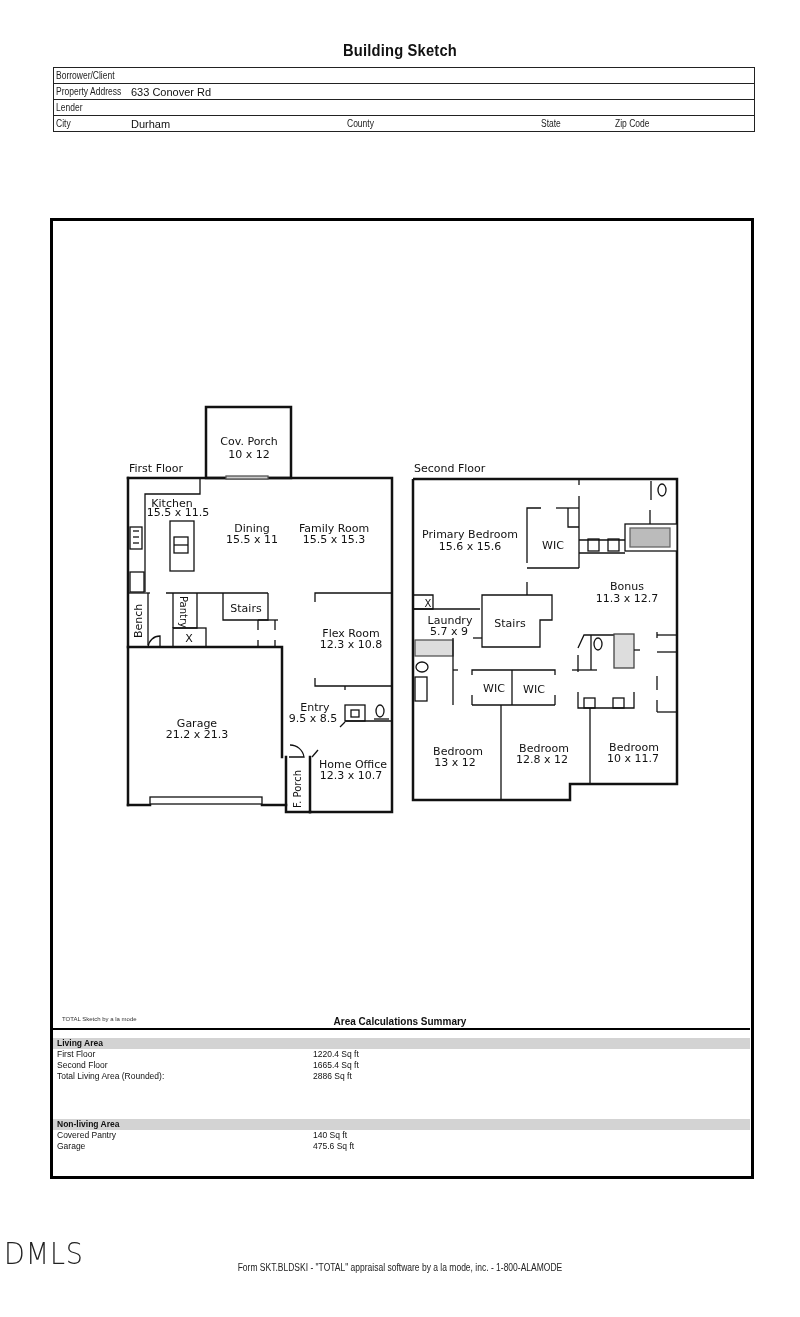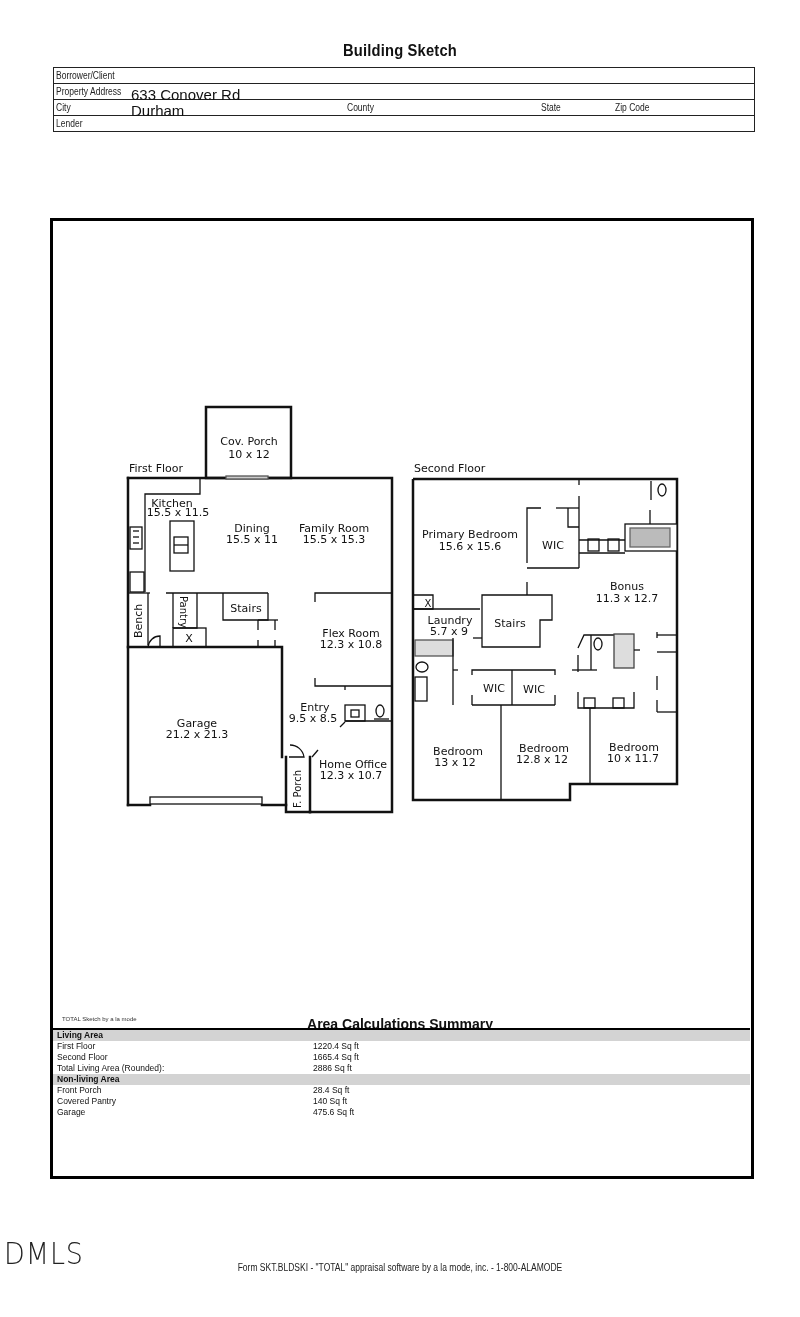--- a/index.html
+++ b/index.html
@@ -7,31 +7,31 @@
            font-family: "Liberation Sans", sans-serif; color: #111; }
     .title { position: absolute; left: 0; width: 800px; top: 42px; text-align: center;
              font-family: "Liberation Sans", sans-serif; font-weight: bold; font-size: 16px;
              transform: scaleX(0.92); letter-spacing: 0.2px; }
     .info-table { position: absolute; left: 53px; top: 67px; width: 700px;
                   border: 1px solid #222; border-collapse: collapse; font-size: 10px; }
     .info-row { position: relative; height: 15px; border-bottom: 1px solid #222; }
     .info-row:last-child { border-bottom: none; height: 15px; }
     .info-row span { position: absolute; top: 2px; white-space: nowrap; }
     .lbl { font-size: 10px; transform-origin: left; transform: scaleX(0.85); color: #222; }
-    .val { font-size: 15px; color: #111; }
+    .val { font-size: 11px; color: #111; }
     .frame { position: absolute; left: 50px; top: 218px; width: 698px; height: 955px;
              border: 3px solid #000; }
     .plan { position: absolute; left: 0; top: 0; }
     .sketch-credit { position: absolute; left: 62px; top: 1016px; font-size: 6px; color: #333; }
     .summary-title { position: absolute; left: 0; width: 800px; text-align: center; top: 1016px;
-                     font-size: 14px; font-weight: bold; }
+                     font-size: 10px; font-weight: bold; }
     .summary { position: absolute; left: 53px; top: 1028px; width: 697px; height: 146px;
                border-top: 2px solid #000; }
     .srow { position: relative; height: 11px; font-size: 8.5px; line-height: 11px; }
-    .srow.head { background: #d3d3d3; font-weight: bold; }
+    .srow.head { background: #d3d3d3; font-weight: bold; margin-top: 37px; }
     .srow .k { position: absolute; left: 4px; }
     .srow .v { position: absolute; left: 260px; width: 90px; text-align: left; }
     .srow.bold { font-weight: normal; }
     .mls-logo { position: absolute; left: 4px; top: 1236px; font-size: 30px; font-weight: 100;
                 letter-spacing: 1px; color: #222; font-family: "DejaVu Sans", sans-serif;
                 transform: scaleX(0.9); transform-origin: left; -webkit-text-stroke: 0px; }
     .footer { position: absolute; left: 0; width: 800px; top: 1262px; text-align: center;
               font-size: 10px; color: #222; }
     .footer span { display: inline-block; transform: scaleX(0.85); }
     svg text { font-family: "DejaVu Sans", sans-serif; fill: #111; }
@@ -44,28 +44,28 @@
 <div class="info-table">
   <div class="info-row">
     <span class="lbl" style="left:2px">Borrower/Client</span>
     <span class="val" style="left:77px"></span>
   </div>
   <div class="info-row">
     <span class="lbl" style="left:2px">Property Address</span>
     <span class="val" style="left:77px">633 Conover Rd</span>
   </div>
   <div class="info-row">
+    <span class="lbl" style="left:2px">Lender</span>
+  </div>
+  <div class="info-row">
     <span class="lbl" style="left:2px">City</span>
     <span class="val" style="left:77px">Durham</span>
     <span class="lbl" style="left:293px">County</span>
     <span class="lbl" style="left:487px">State</span>
     <span class="lbl" style="left:561px">Zip Code</span>
-  </div>
-  <div class="info-row">
-    <span class="lbl" style="left:2px">Lender</span>
   </div>
 </div>
 
 <div class="frame"></div>
 
 <svg class="plan" width="800" height="1317" viewBox="0 0 800 1317">
   <g stroke="#111" fill="none" stroke-width="2.5" stroke-linecap="square">
 
     <rect x="206" y="407" width="85" height="71"></rect>
 
@@ -230,41 +230,37 @@
     <text x="542" y="763" text-anchor="middle">12.8 x 12</text>
     <text x="634" y="751" text-anchor="middle">Bedroom</text>
     <text x="633" y="762" text-anchor="middle">10 x 11.7</text>
   </g>
 </svg>
 
 <div class="sketch-credit">TOTAL Sketch by a la mode</div>
 <div class="summary-title">Area Calculations Summary</div>
 
 <div class="summary">
-  <div class="srow head" style="margin-top:0">
+  <div class="srow head" style="margin-top:8px">
     <span class="k">Living Area</span>
   </div>
   <div class="srow">
     <span class="k">First Floor</span>
     <span class="v">1220.4 Sq ft</span>
   </div>
   <div class="srow">
     <span class="k">Second Floor</span>
     <span class="v">1665.4 Sq ft</span>
   </div>
   <div class="srow bold">
     <span class="k">Total Living Area (Rounded):</span>
     <span class="v">2886 Sq ft</span>
   </div>
   <div class="srow head">
     <span class="k">Non-living Area</span>
-  </div>
-  <div class="srow">
-    <span class="k">Front Porch</span>
-    <span class="v">28.4 Sq ft</span>
   </div>
   <div class="srow">
     <span class="k">Covered Pantry</span>
     <span class="v">140 Sq ft</span>
   </div>
   <div class="srow">
     <span class="k">Garage</span>
     <span class="v">475.6 Sq ft</span>
   </div>
 </div>

